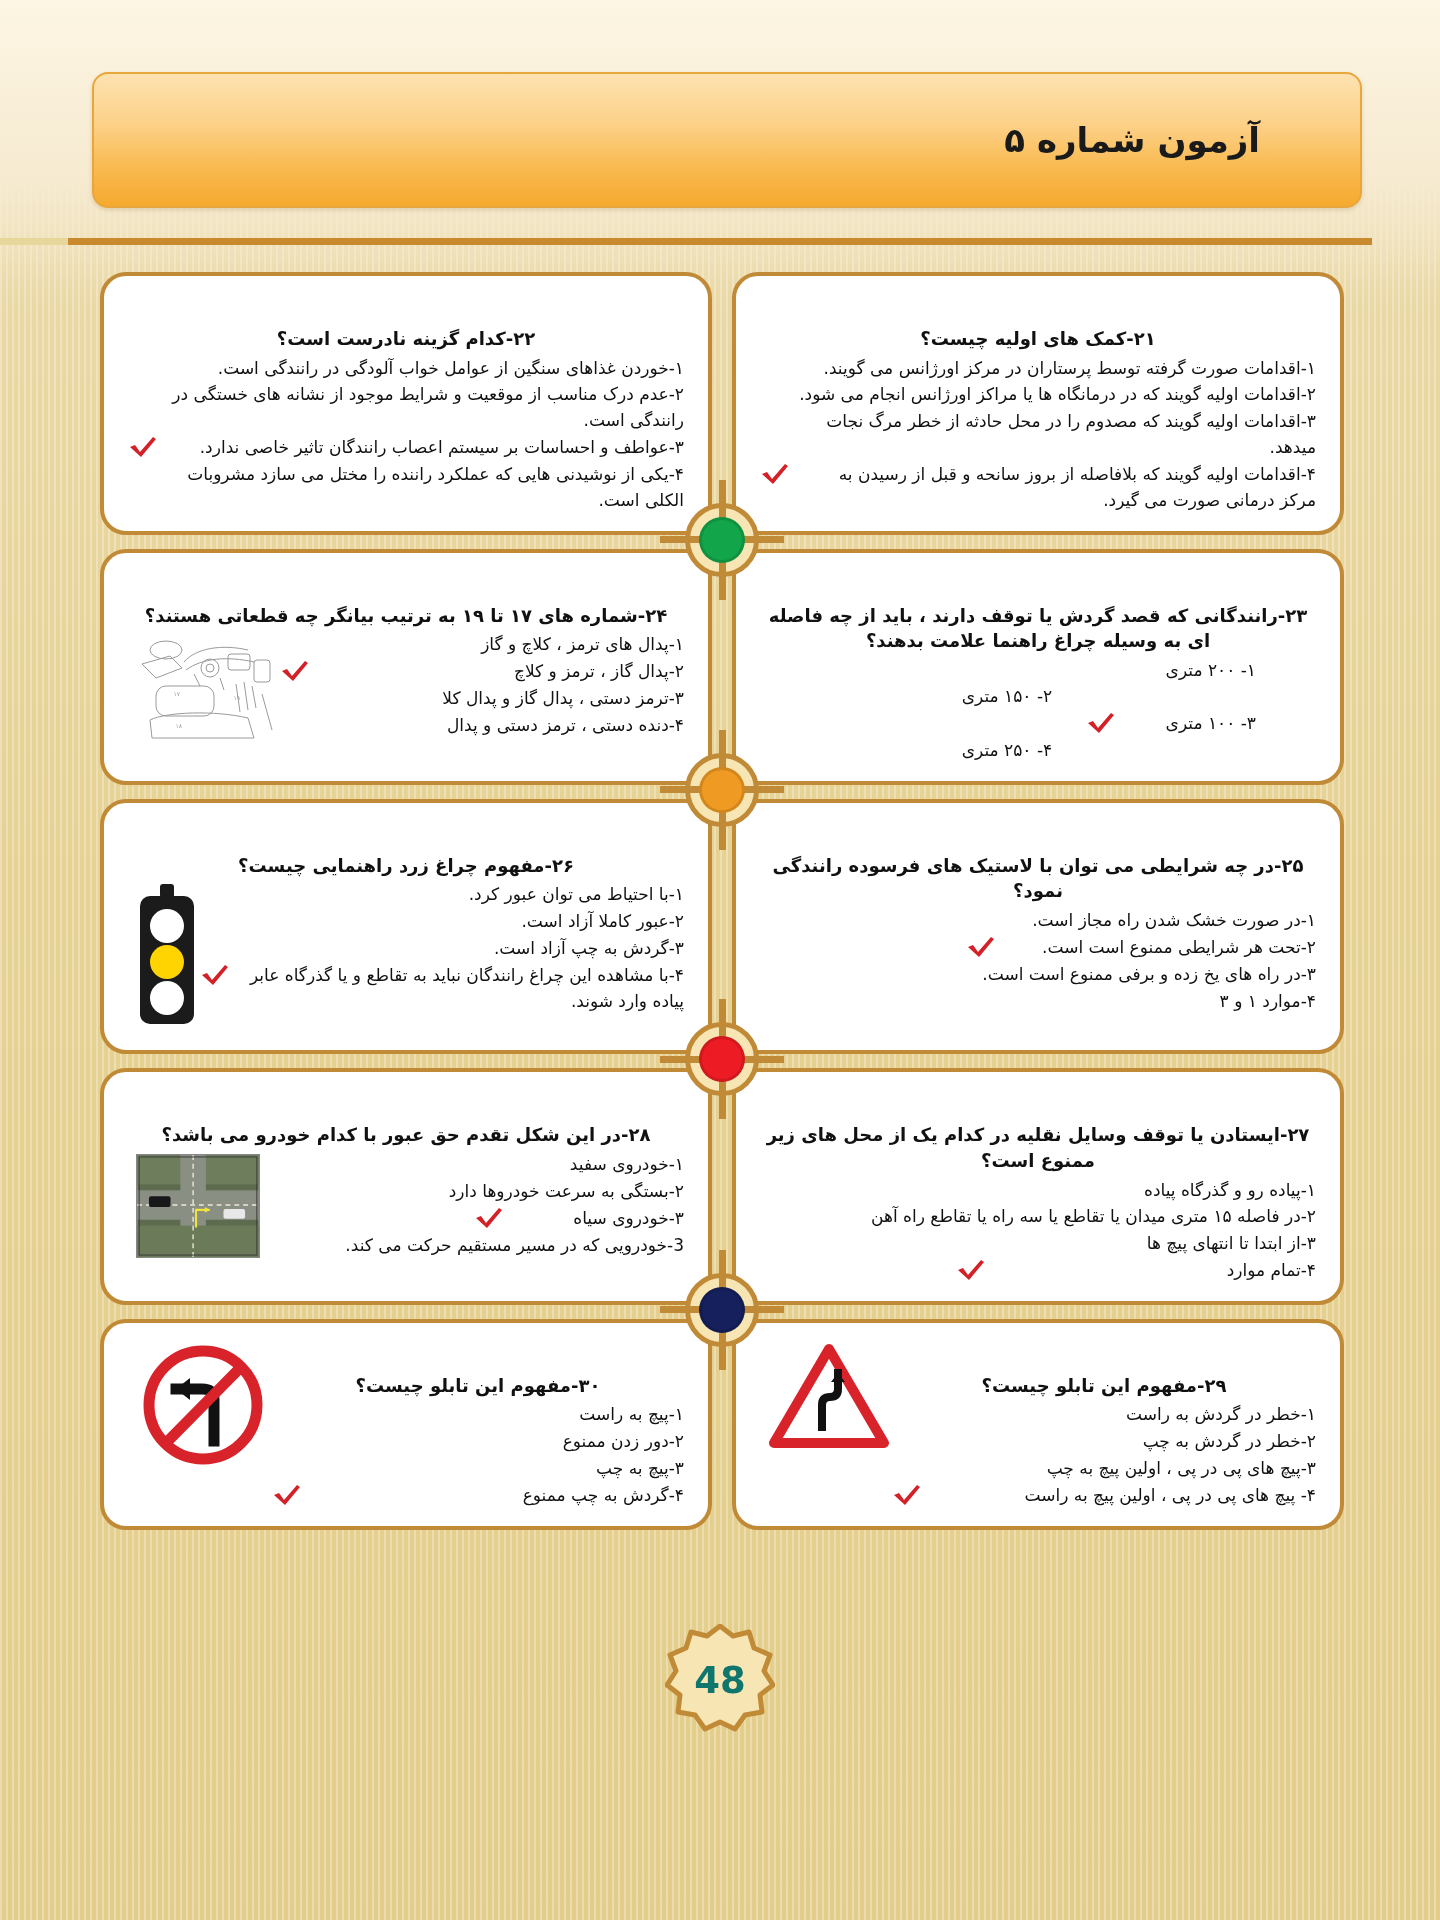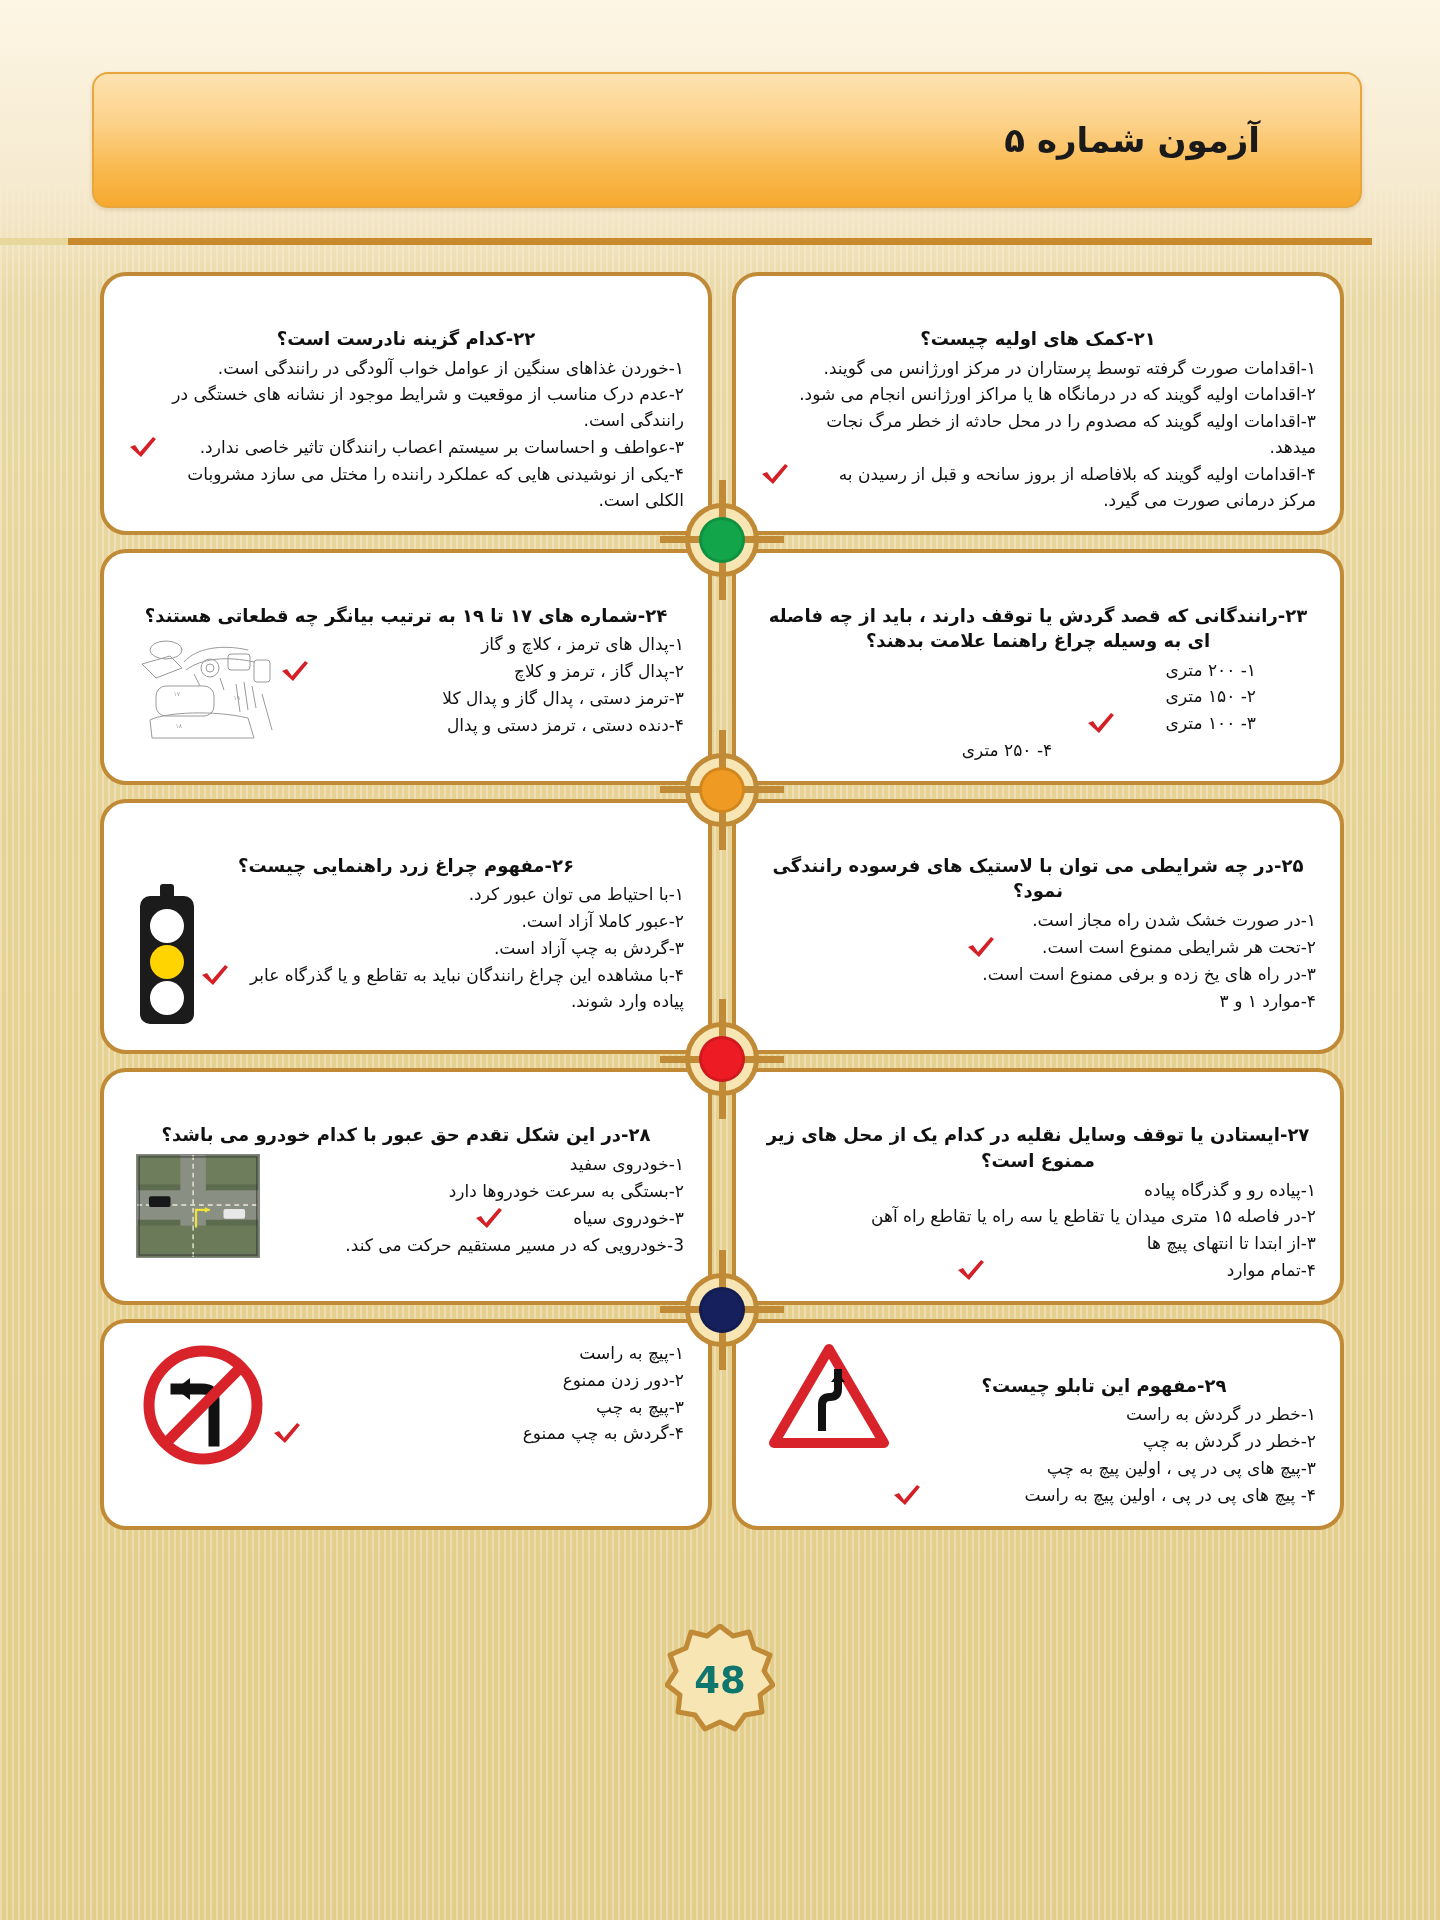--- a/index.html
+++ b/index.html
@@ -302,21 +302,21 @@
       </div>
     </div>
 
     <div class="row row-2">
       <div class="card right">
         <div class="q-title">۲۳-رانندگانی که قصد گردش یا توقف دارند ، باید از چه فاصله ای به وسیله  چراغ راهنما علامت بدهند؟</div>
         <ul class="options" style="text-align:center">
           <li style="padding-left:0;padding-right:60px;text-align:right">
             <span class="opt-text">۱-  ۲۰۰ متری</span>
           </li>
-          <li style="padding-left:0;padding-right:60px;text-align:right">
+          <li style="padding-left:0;padding-right:60px;text-align:center">
             <span class="opt-text">۲-  ۱۵۰ متری</span>
           </li>
           <li style="padding-left:0;padding-right:60px;text-align:right">
             <span class="tick" style="left:auto;right:200px">
               <svg viewBox="0 0 30 22">
                   <path d="M2 11 L7 9 L12 16 L25 1 L28 3 L13 21 Z" fill="#d42027"></path>
                 </svg>
             </span>
             <span class="opt-text">۳-  ۱۰۰ متری</span>
           </li>
@@ -549,20 +549,21 @@
               <path d="M54 84 L54 62 Q54 54 62 54 Q70 54 70 46 L70 30" fill="none" stroke="#111" stroke-width="8" stroke-linecap="square"></path>
               <path d="M70 30 l-7 9 h14 z" fill="#111"></path>
             </svg>
           </div>
         </div>
       </div>
 
       <div class="card left">
         <div class="with-figure">
           <div style="flex:1 1 auto">
+            <div class="q-title">۳۰-مفهوم این تابلو چیست؟</div>
             <ul class="options">
               <li>
                 <span class="opt-text">۱-پیچ به راست</span>
               </li>
               <li>
                 <span class="opt-text">۲-دور زدن ممنوع</span>
               </li>
               <li>
                 <span class="opt-text">۳-پیچ به چپ</span>
               </li>

